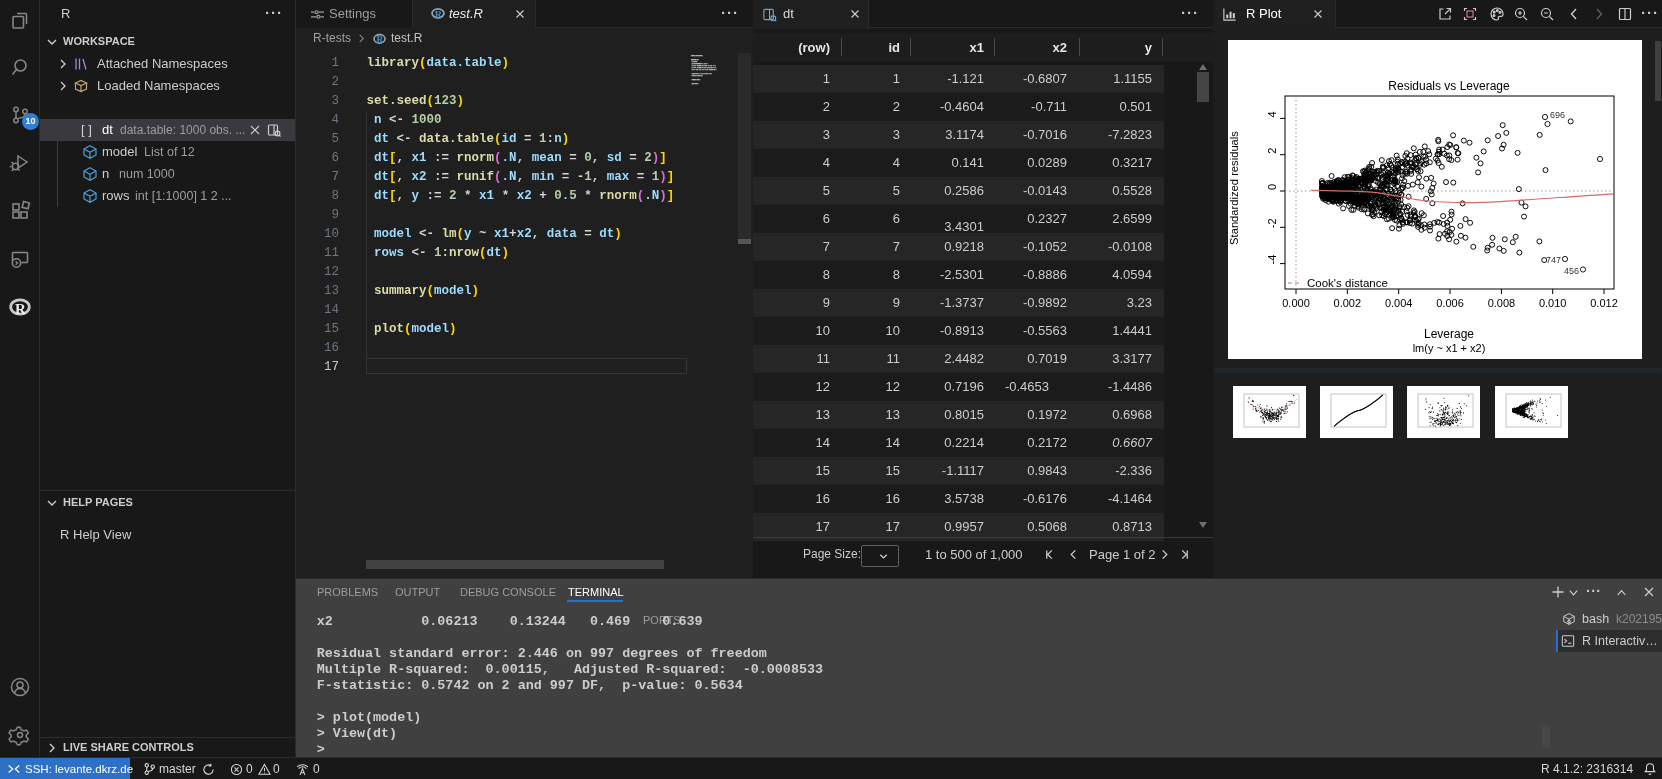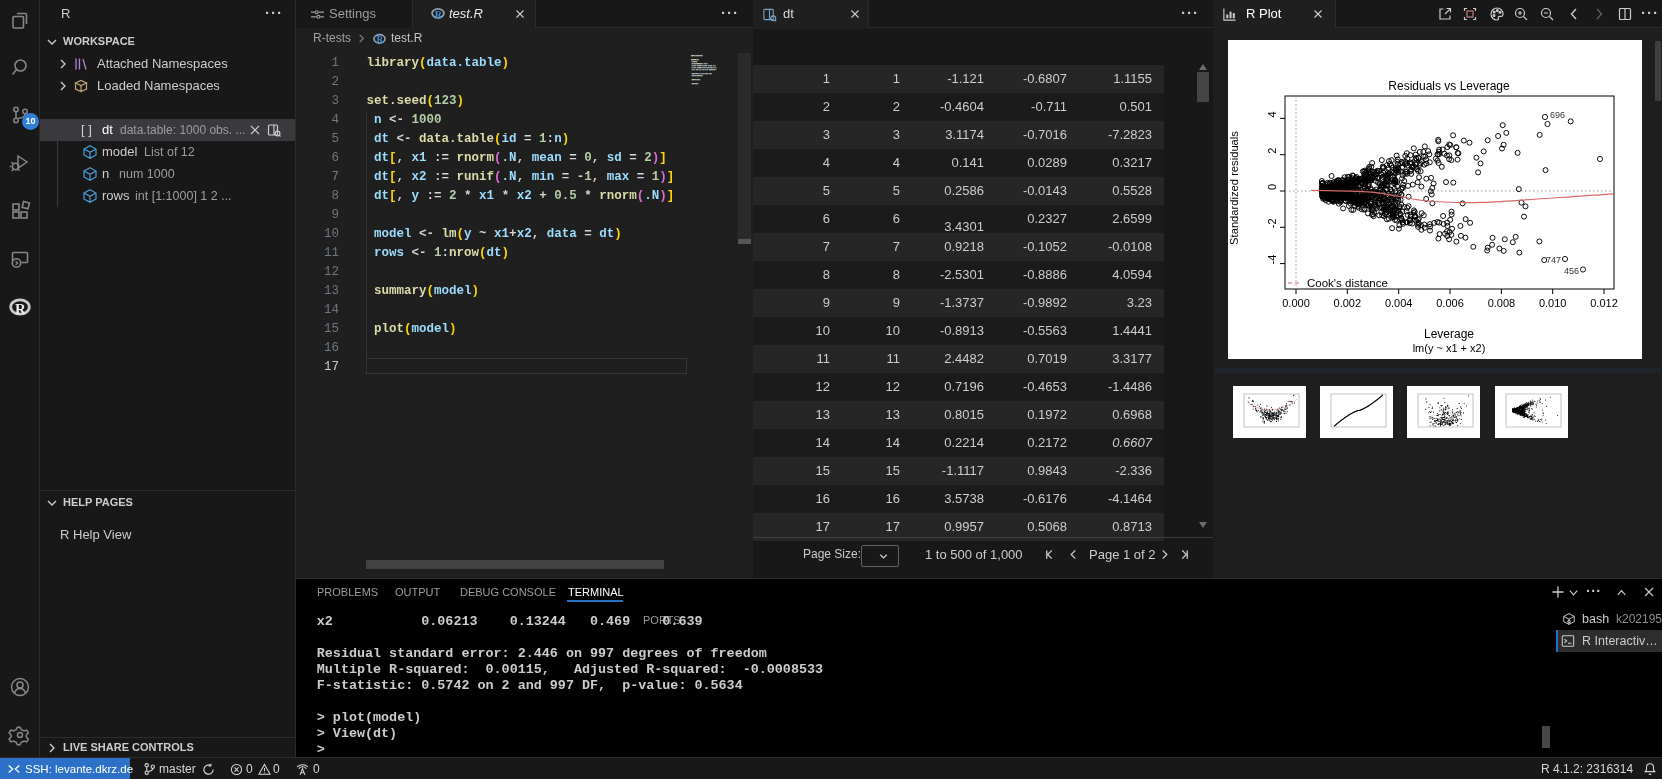--- a/index.html
+++ b/index.html
@@ -32,21 +32,21 @@
 .cG { color:#ffd700; } 
 .cP { color:#da70d6; } 
 .codeline i { font-style:normal; }
 
 #ed2 { left:753px; top:0; width:460px; height:578px; background:#181818; }
 .drow { position:absolute; left:0; width:411px; height:28px; font-size:13px; color:#cccccc; }
 .drow span { position:absolute; top:0; height:28px; line-height:28px; display:block; text-align:right; }
 
 #ed3 { left:1213px; top:0; width:449px; height:578px; background:#1e1e1e; }
 
-#panel { left:296px; top:578px; width:1366px; height:179px; background:#000000; border-top:1px solid #2b2b2b;text-decoration:underline; }
+#panel { left:296px; top:578px; width:1366px; height:179px; background:#404040; border-top:1px solid #2b2b2b;text-decoration:underline; }
 .ptab { position:absolute; top:3px; height:20px; line-height:20px; font-size:11px; color:#9d9d9d; }
 .term { position:absolute; font-family:"Liberation Mono", monospace; font-size:13.4px; font-weight:bold; color:#cccccc; line-height:16px; white-space:pre; }
 
 #status { left:0; top:757px; width:1662px; height:22px; background:#181818; border-top:1px solid #2b2b2b; font-size:12px; color:#d7d7d7; }
 .sitem { position:absolute; top:0; height:22px; line-height:22px; white-space:nowrap; }
 </style>
 </head>
 <body>
 <div id="root">
 
@@ -373,20 +373,32 @@
             <path d="M13.8 13.8 l1.4 1.4"></path>
           </svg>
       <span style="position:absolute; left:30px; color:#d8d8d8;">dt</span>
       <svg style="position:absolute; left:96px; top:8px;" width="12" height="12" viewBox="0 0 12 12" fill="none" stroke="#cccccc" stroke-width="1.1">
             <path d="M2.5 2.5 L9.5 9.5 M9.5 2.5 L2.5 9.5"></path>
           </svg>
     </div>
     <div style="position:absolute; left:428px; top:0px; font-size:15px; color:#cccccc; letter-spacing:1px; font-weight:bold; line-height:26px;">···</div>
   </div>
 
+  <div class="abs" style="left:0; top:33px; width:460px; height:29px; background:#1d1d1d; font-size:13px; font-weight:bold; color:#e6e6e6;">
+    <span style="position:absolute; left:0; width:77px; top:0; line-height:29px; text-align:right; display:block;">(row)</span>
+    <span style="position:absolute; left:87px; width:60px; top:0; line-height:29px; text-align:right; display:block;">id</span>
+    <span style="position:absolute; left:151px; width:80px; top:0; line-height:29px; text-align:right; display:block;">x1</span>
+    <span style="position:absolute; left:234px; width:80px; top:0; line-height:29px; text-align:right; display:block;">x2</span>
+    <span style="position:absolute; left:319px; width:80px; top:0; line-height:29px; text-align:right; display:block;">y</span>
+    <span style="position:absolute; left:88px; top:5px; width:1px; height:18px; background:#4a4a4a;"></span>
+    <span style="position:absolute; left:157px; top:5px; width:1px; height:18px; background:#4a4a4a;"></span>
+    <span style="position:absolute; left:241px; top:5px; width:1px; height:18px; background:#4a4a4a;"></span>
+    <span style="position:absolute; left:326px; top:5px; width:1px; height:18px; background:#4a4a4a;"></span>
+    <span style="position:absolute; left:409px; top:5px; width:1px; height:18px; background:#4a4a4a;"></span>
+  </div>
   <div class="drow" style="top:65px; background:#262626;">
         <span style="left:0; width:77px;">1</span>
         <span style="left:87px; width:60px;">1</span>
         <span style="left:151px; width:80px;">-1.121</span>
         <span style="left:234px; width:80px;">-0.6807</span>
         <span style="left:319px; width:80px;">1.1155</span>
       </div>
   <div class="drow" style="top:93px; background:#1b1b1b;">
         <span style="left:0; width:77px;">2</span>
         <span style="left:87px; width:60px;">2</span>
@@ -454,21 +466,21 @@
         <span style="left:0; width:77px;">11</span>
         <span style="left:87px; width:60px;">11</span>
         <span style="left:151px; width:80px;">2.4482</span>
         <span style="left:234px; width:80px;">0.7019</span>
         <span style="left:319px; width:80px;">3.3177</span>
       </div>
   <div class="drow" style="top:373px; background:#1b1b1b;">
         <span style="left:0; width:77px;">12</span>
         <span style="left:87px; width:60px;">12</span>
         <span style="left:151px; width:80px;">0.7196</span>
-        <span style="left:234px; width:80px;">-0.4653</span>
+        <span style="left:234px; width:80px;text-align:center;">-0.4653</span>
         <span style="left:319px; width:80px;">-1.4486</span>
       </div>
   <div class="drow" style="top:401px; background:#262626;">
         <span style="left:0; width:77px;">13</span>
         <span style="left:87px; width:60px;">13</span>
         <span style="left:151px; width:80px;">0.8015</span>
         <span style="left:234px; width:80px;">0.1972</span>
         <span style="left:319px; width:80px;">0.6968</span>
       </div>
   <div class="drow" style="top:429px; background:#1b1b1b;">

